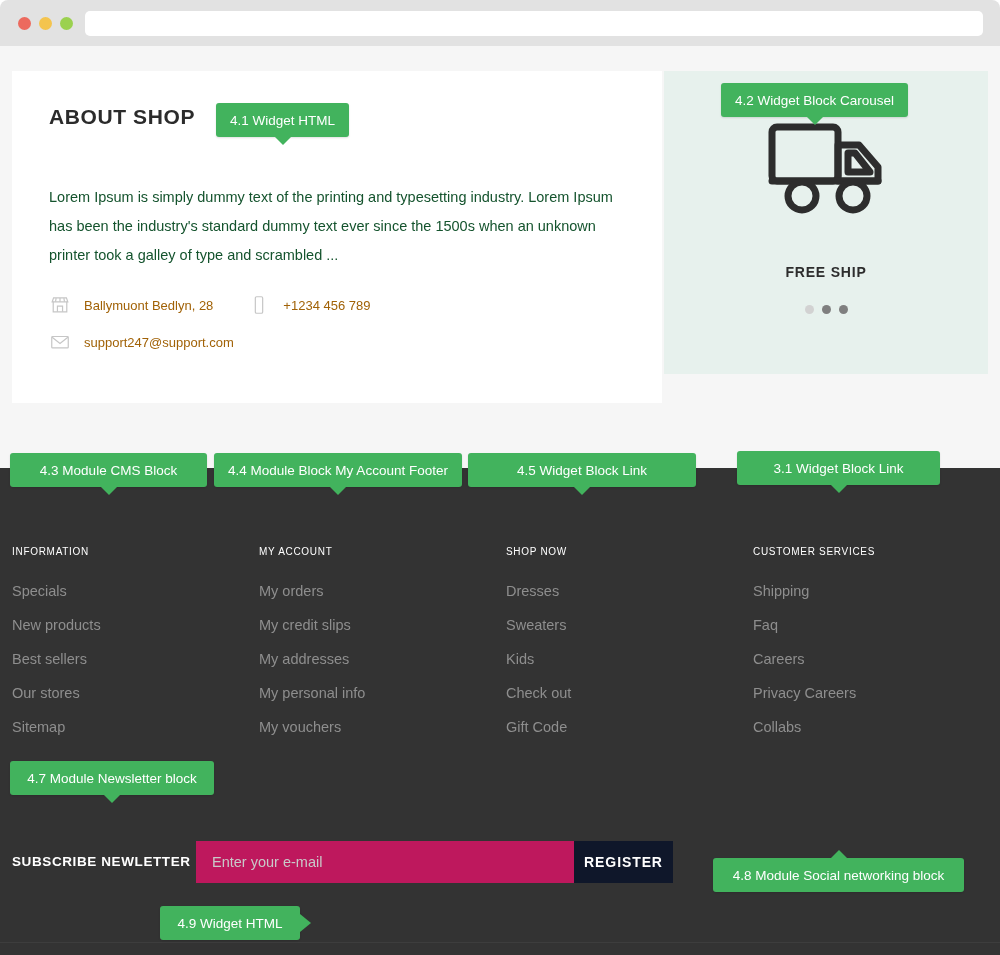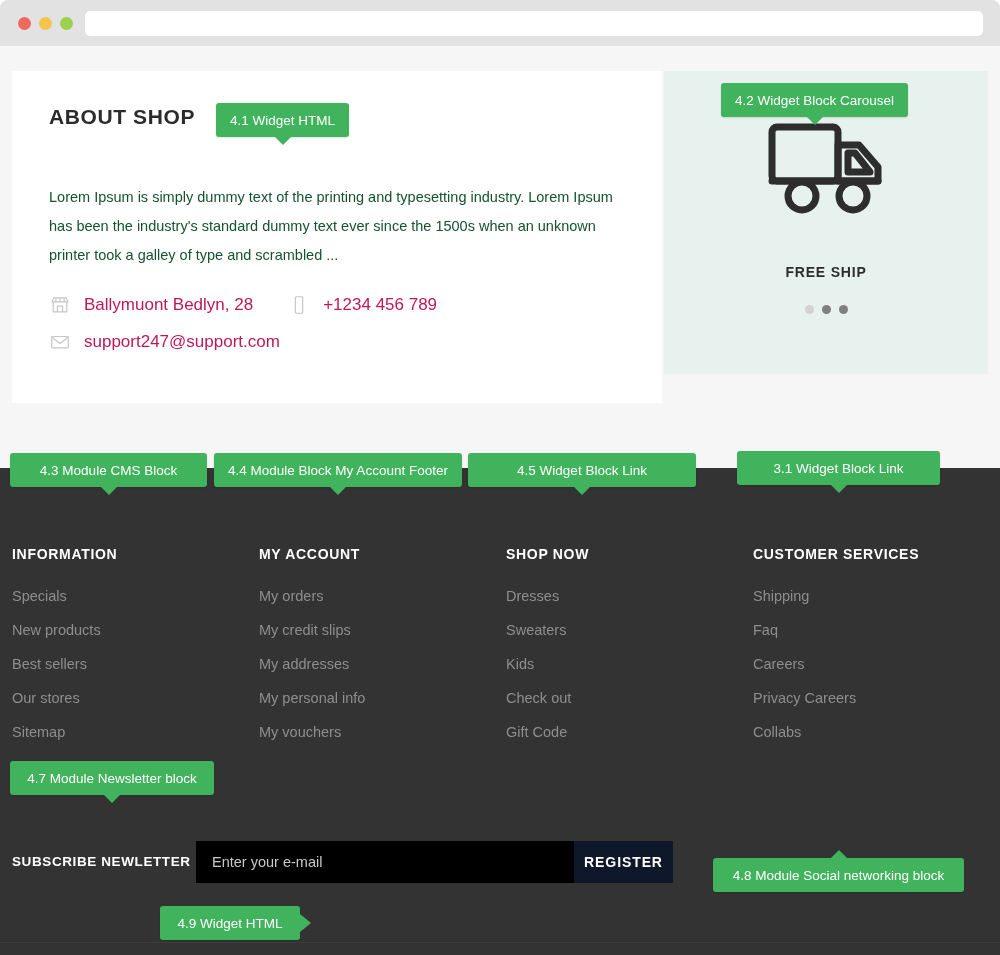--- a/index.html
+++ b/index.html
@@ -40,21 +40,21 @@
   }
   .about-text {
     position:absolute; left:37px; top:112px; width:565px;
     font-size:14.5px; line-height:29px; color:#14532d;
   }
   .contact { position:absolute; left:37px; top:223px; }
   .crow { display:flex; align-items:center; margin-bottom:15px; }
   .citem { display:flex; align-items:center; }
   .cicon { width:22px; height:22px; margin-right:13px; flex:0 0 auto; color:#c6c6c6; }
   .cicon svg { display:block; width:22px; height:22px; }
-  .ctext { font-size:17px; color:#be185d; }
+  .ctext { font-size:13px; color:#a16207; }
   .gap { width:35px; }
 
   
   .carousel {
     position:absolute; left:664px; top:25px; width:324px; height:303px;
     background:#e7f1ed;
   }
   .truck { position:absolute; left:50%; top:48px; transform:translateX(-50%); }
   .truck svg { display:block; }
   .ship-label {
@@ -63,36 +63,36 @@
   }
   .cdots { position:absolute; left:0; right:0; top:234px; display:flex; justify-content:center; gap:8px; }
   .cdot { width:9px; height:9px; border-radius:50%; background:#7f7f7f; }
   .cdot.inactive { background:#d2d2d2; }
 
   
   .footer { position:absolute; left:0; top:422px; width:1000px; height:533px; background:#333333; }
   .fcols { position:absolute; left:0; top:0; width:1000px; }
   .fcol { position:absolute; top:78px; }
   .fcol h4 {
-    font-size:14px; font-weight:bold; letter-spacing:0.7px; color:#ffffff;
+    font-size:10px; font-weight:normal; letter-spacing:0.7px; color:#ffffff;
     margin-bottom:25px; text-transform:uppercase;
   }
   .fcol ul { list-style:none; }
   .fcol li { margin-bottom:16px; }
   .fcol a { font-size:14.5px; color:#8e8e8e; text-decoration:none; display:inline-block; }
 
   
   .newsletter { position:absolute; left:0; top:359px; width:1000px; height:78px; }
   .nl-label {
     position:absolute; left:12px; top:27px;
     font-size:13.5px; font-weight:bold; letter-spacing:0.6px; color:#ffffff;
   }
   .nl-input {
     position:absolute; left:196px; top:14px; width:378px; height:42px;
-    background:#000000; border:none; outline:none;
+    background:#be185d; border:none; outline:none;
     font-family:"Liberation Sans", sans-serif; font-size:14.5px;
     color:#d6d6d6; padding:0 16px;
   }
   .nl-input::placeholder { color:#c9c9c9; opacity:1; }
   .nl-btn {
     position:absolute; left:574px; top:14px; width:99px; height:42px;
     background:#0f172a; border:none; color:#ffffff;
     font-family:"Liberation Sans", sans-serif;
     font-size:14px; font-weight:bold; letter-spacing:0.9px; cursor:pointer;
   }

